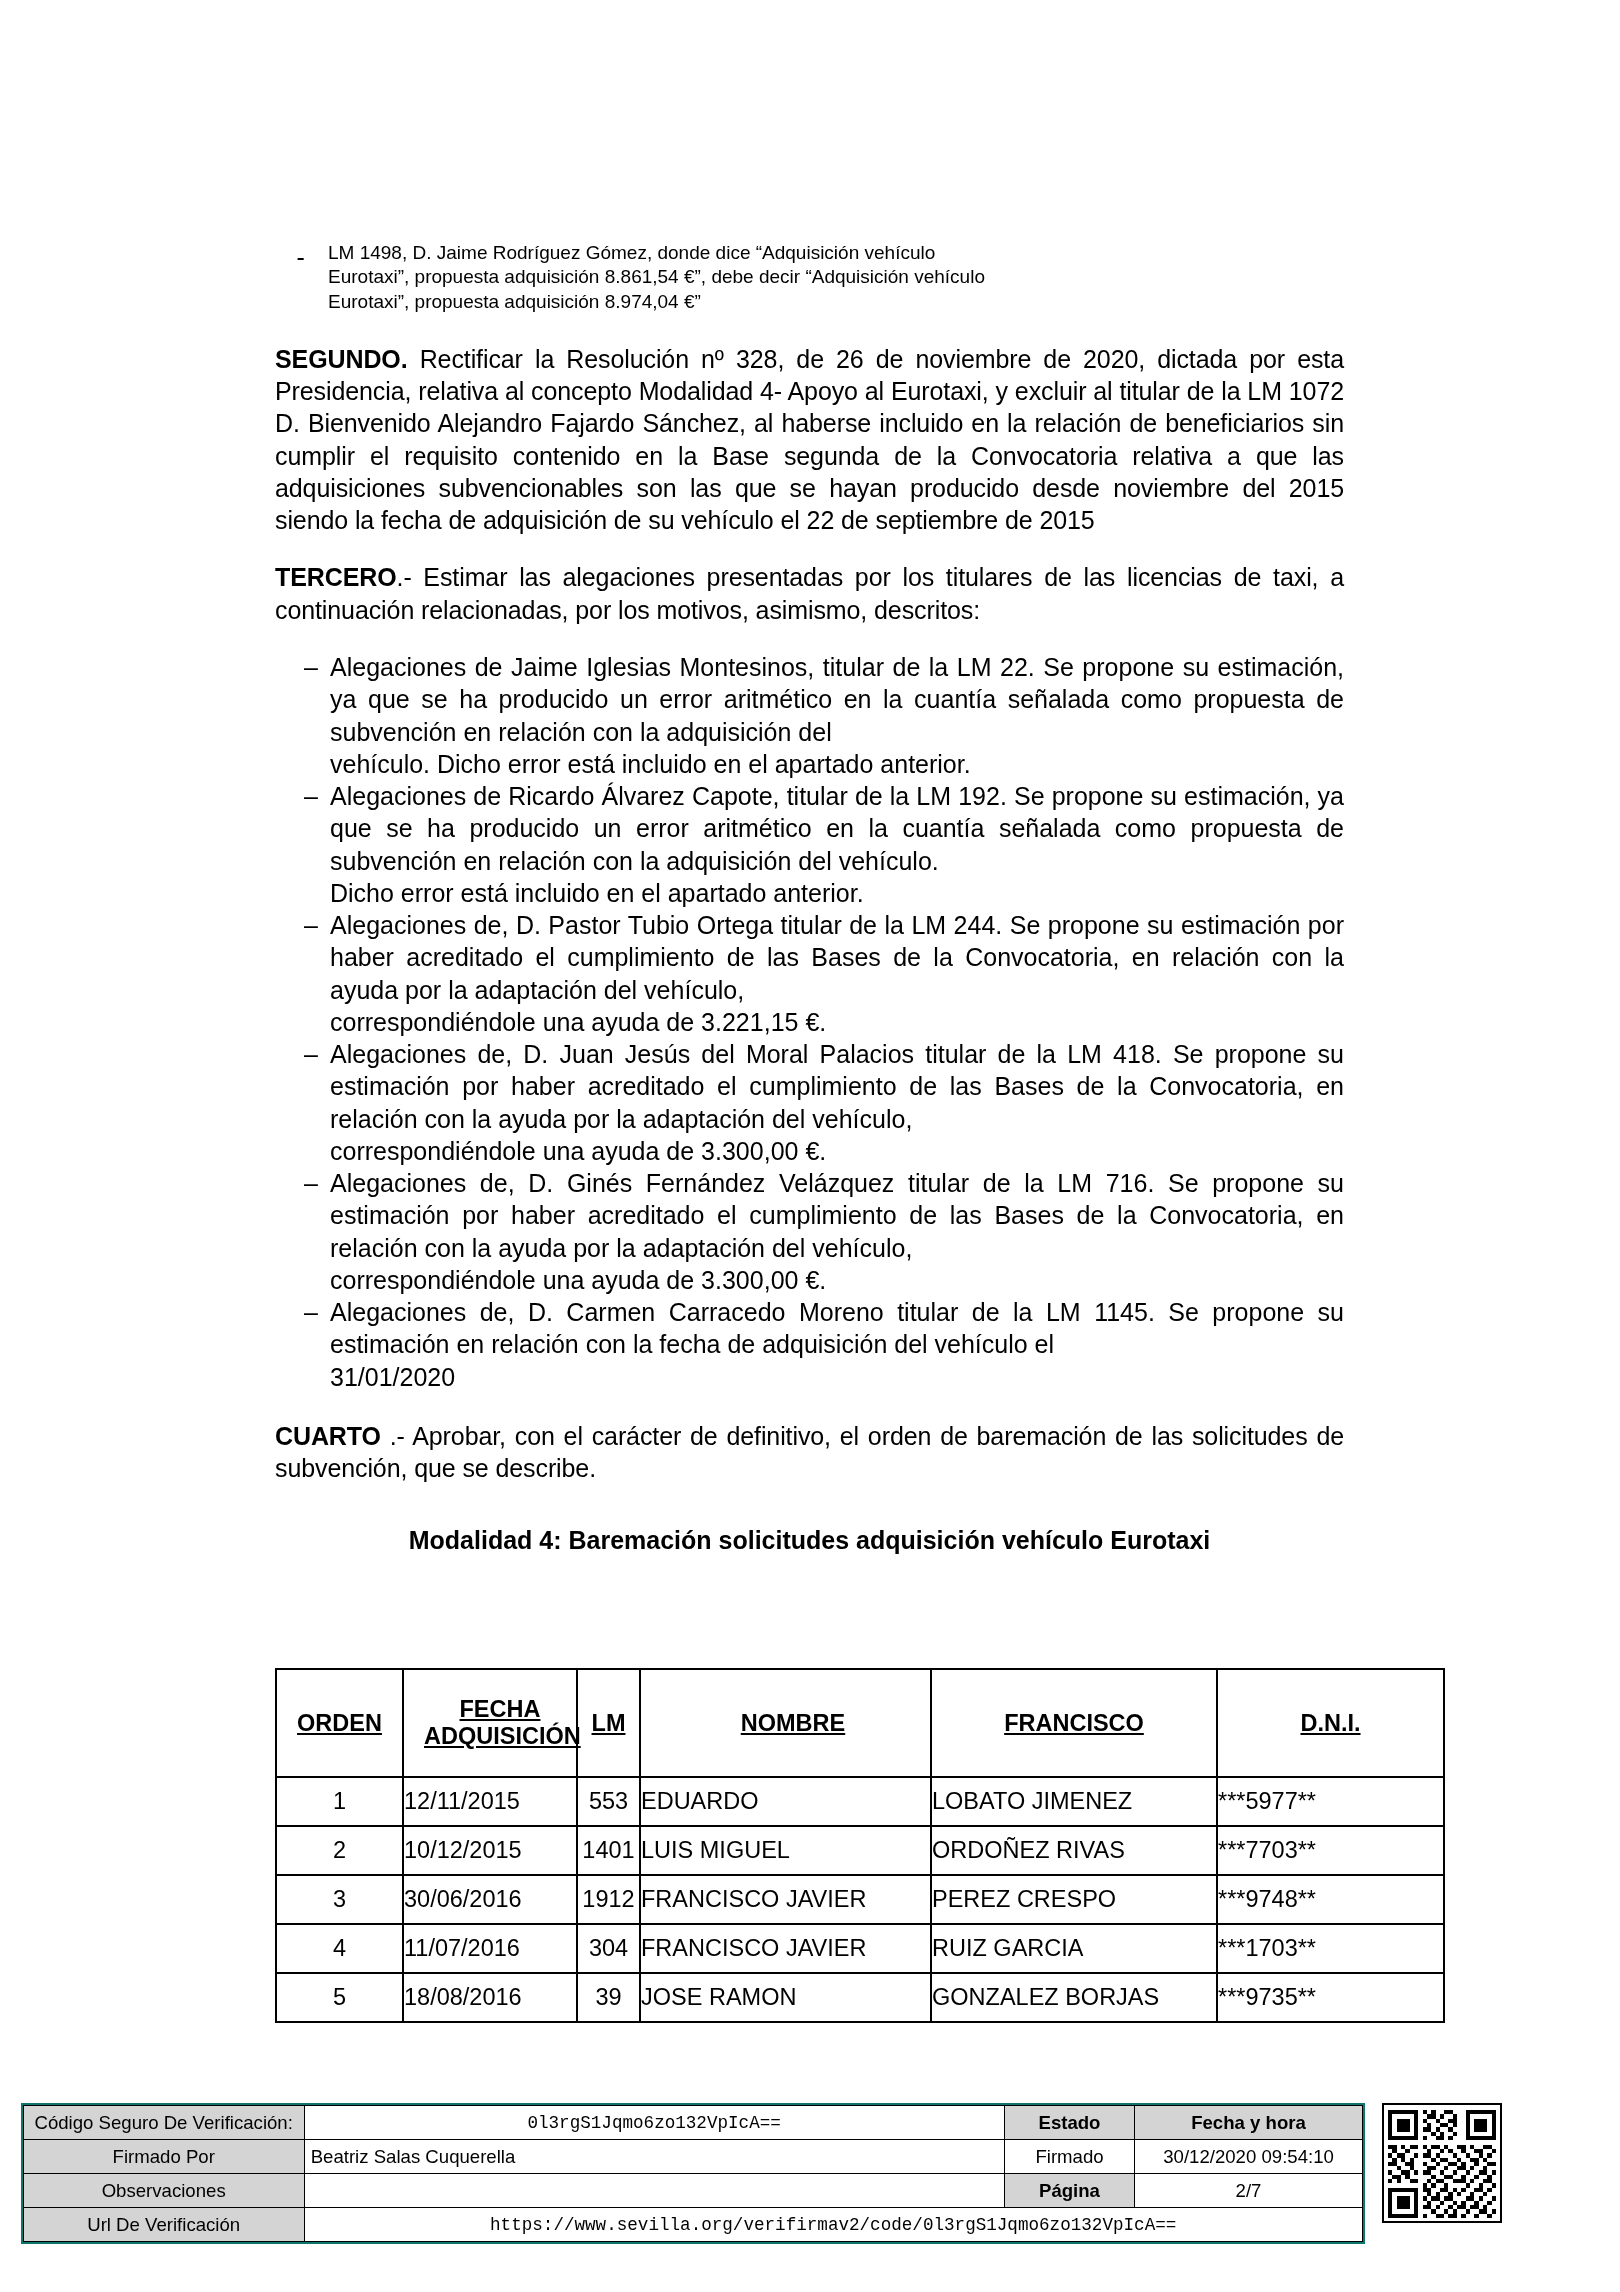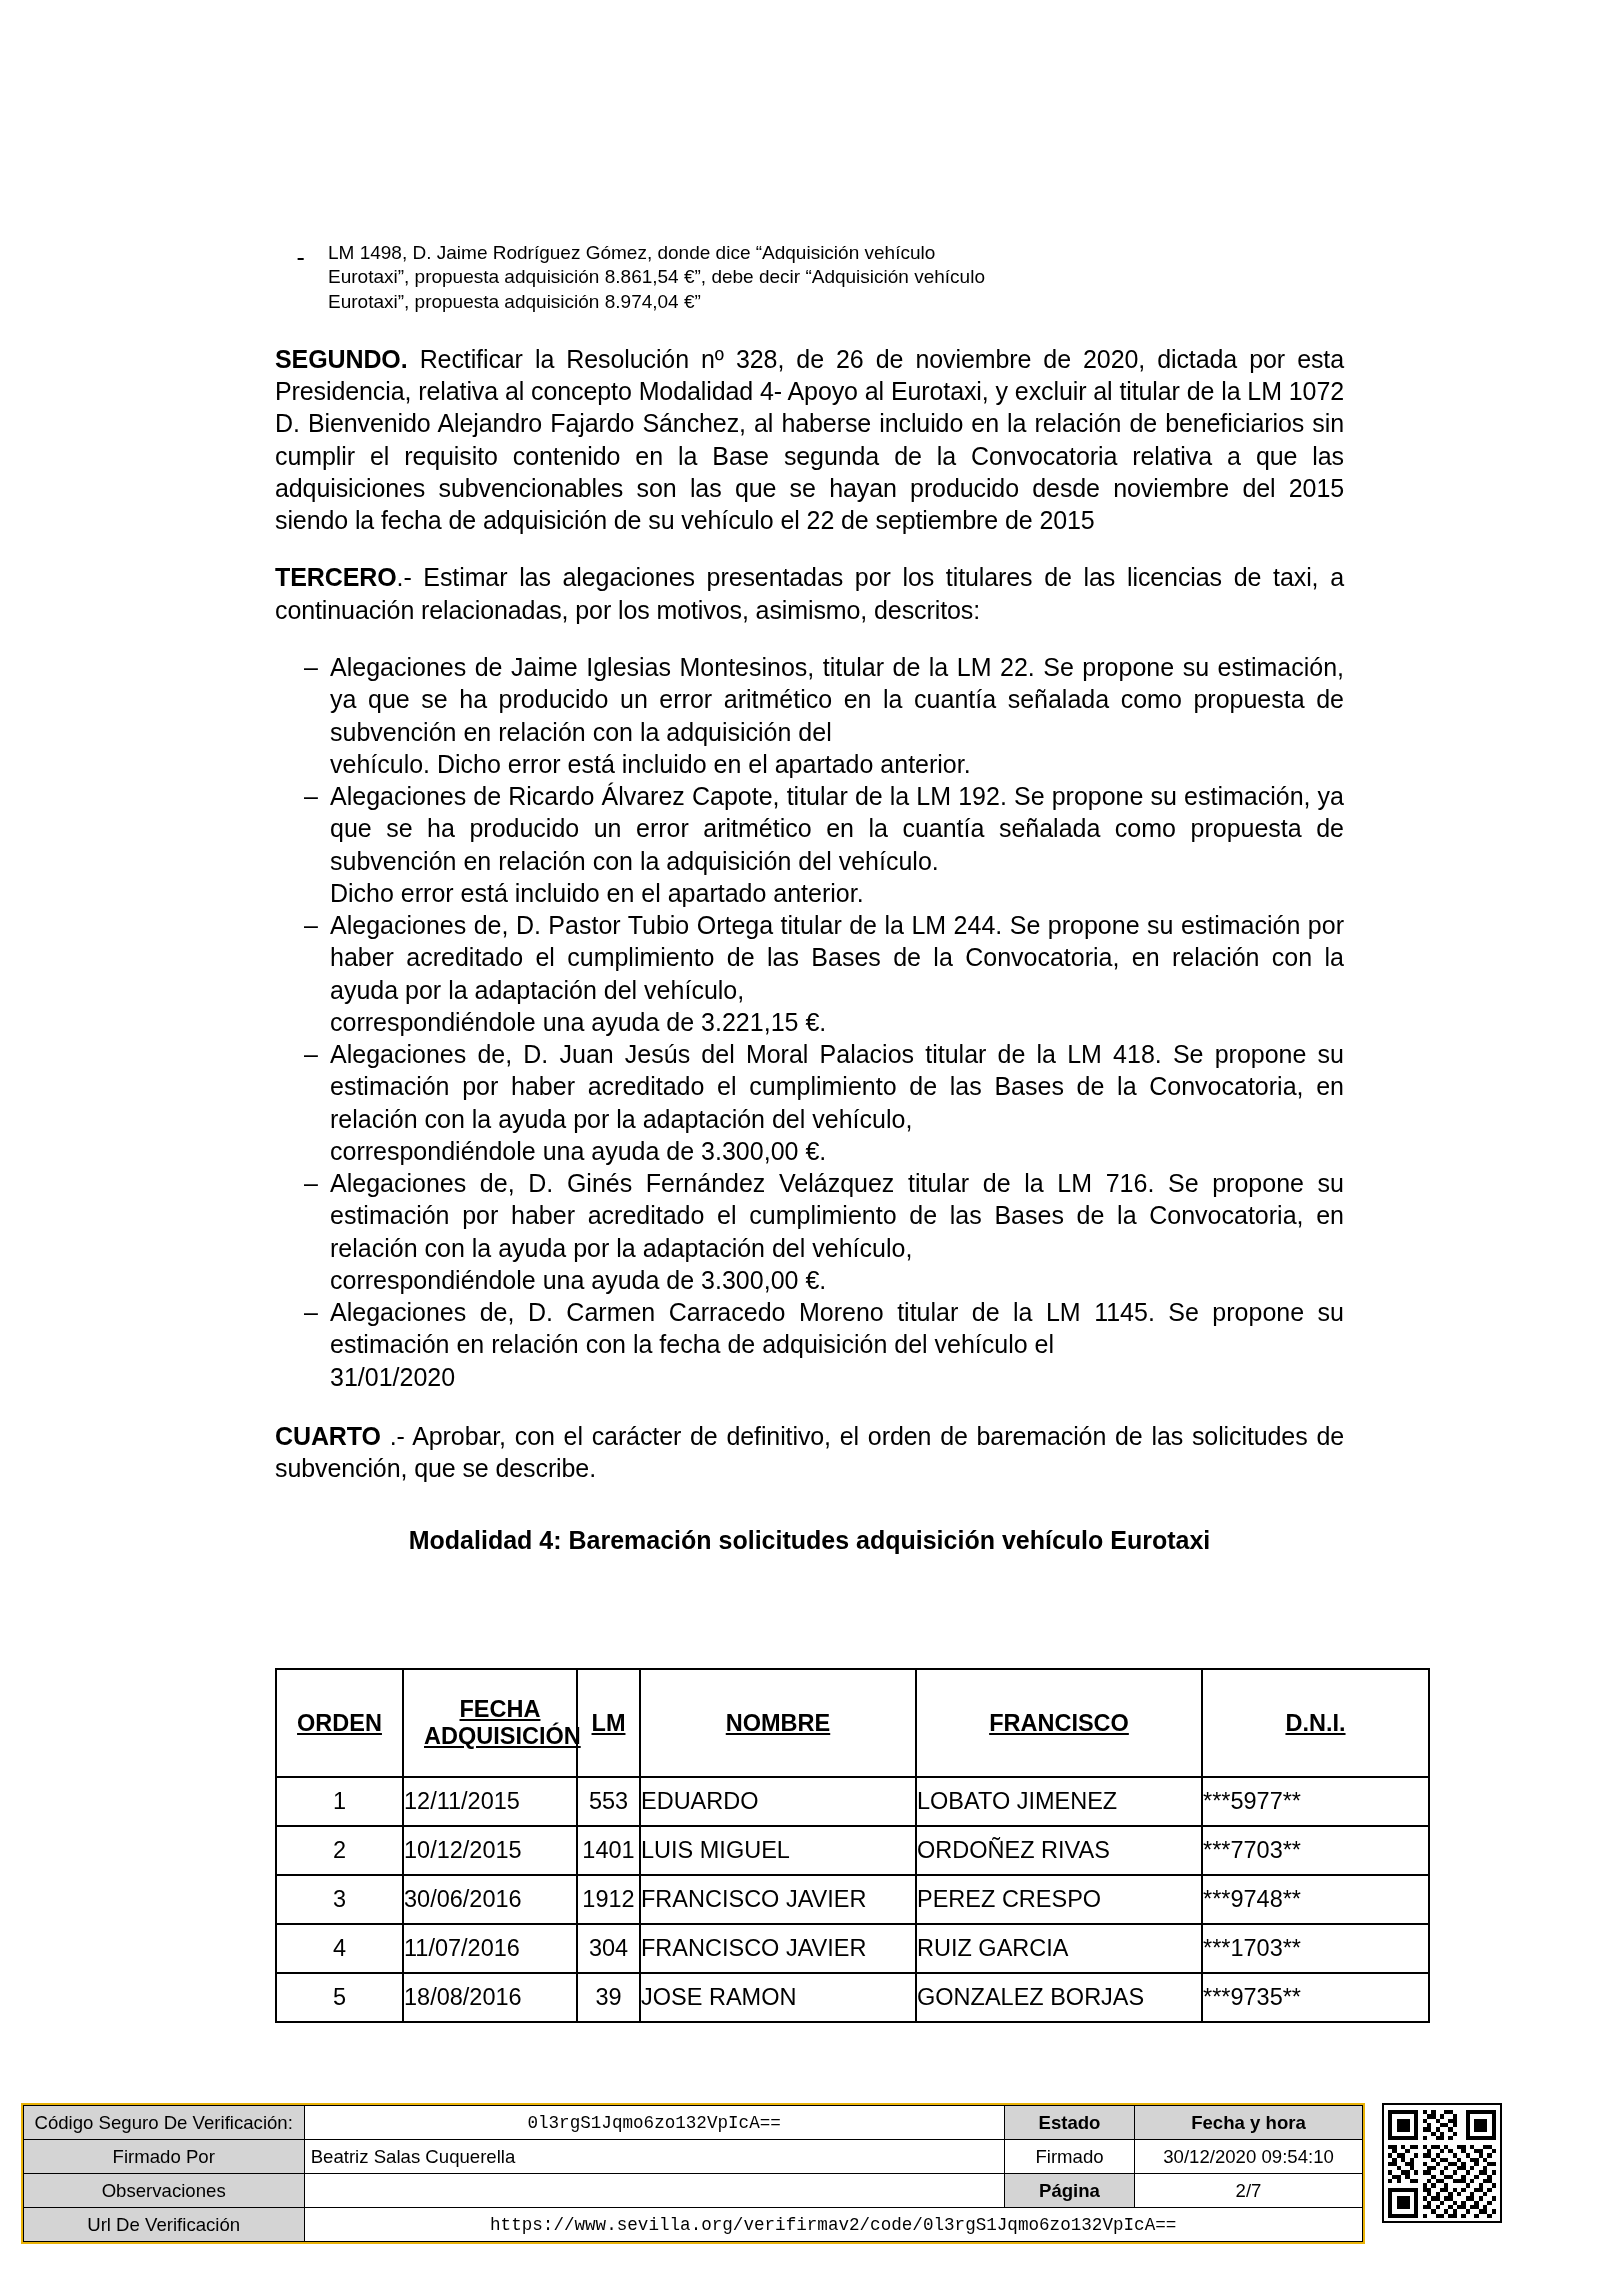--- a/index.html
+++ b/index.html
@@ -156,21 +156,21 @@
     left: 20.6px;
     top: 2103px;
     width: 1579px;
     height: 137px;
   }
   .footer-inner {
     position: absolute;
     left: 0;
     top: 0;
     width: 1344px;
-    border: 2px solid #eab308;
+    border: 2px solid #0f766e;
     box-sizing: border-box;
   }
   table.verif {
     border-collapse: collapse;
     width: 100%;
     table-layout: fixed;
     font-size: 18.6px;
   }
   table.verif td {
     border: 1px solid #000000;
@@ -302,21 +302,21 @@
       <thead>
         <tr>
           <th style="width:125px;"><span class="u">ORDEN</span></th>
           <th style="width:152px;padding-left:20px;">
             <div class="two-line">
               <span class="u">FECHA</span>
               <span class="u">ADQUISICIÓN</span>
             </div>
           </th>
           <th style="width:61px;"><span class="u">LM</span></th>
-          <th style="width:274px;"><span class="u">NOMBRE</span></th>
+          <th style="width:274px;padding-left:15px;"><span class="u">NOMBRE</span></th>
           <th style="width:284px;"><span class="u">FRANCISCO</span></th>
           <th style="width:225px;"><span class="u">D.N.I.</span></th>
         </tr>
       </thead>
       <tbody>
         <tr>
           <td class="c-orden">1</td>
           <td class="c-fecha">12/11/2015</td>
           <td class="c-lm">553</td>
           <td class="c-nombre">EDUARDO</td>

